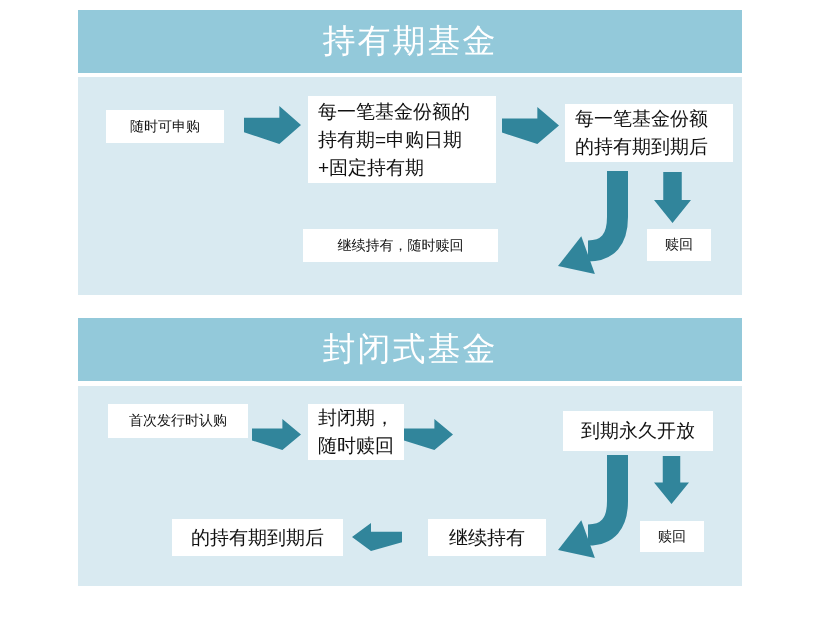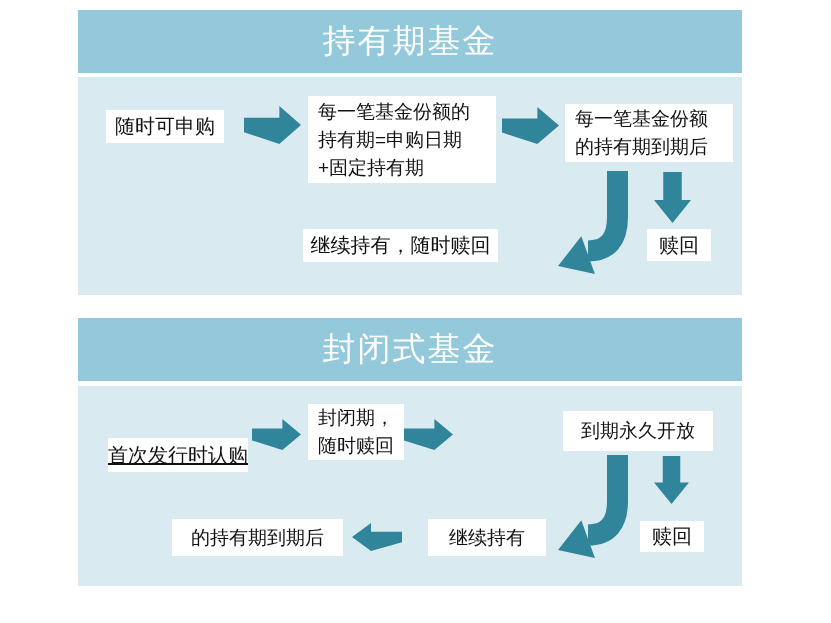--- a/index.html
+++ b/index.html
@@ -24,21 +24,21 @@
   .panel-body{
     position:absolute;
     left:78px;width:664px;
     background:var(--panel-bg,#d9eaf1);
   }
   .node{
     position:absolute;
     background:var(--box-bg,#fff);
     color:var(--box-text,#111);
     display:flex;align-items:center;justify-content:center;
-    font-size:20px;line-height:1.25;
+    font-size:14px;line-height:1.25;
     box-sizing:border-box;
     white-space:nowrap;
   }
   .node.multiline{
     white-space:pre-line;
     justify-content:flex-start;
     text-align:left;
     padding:2px 10px;
     font-size:19px;
     line-height:28px;
@@ -82,21 +82,21 @@
   <div class="block-arrow arrow-down" style="left:654px;top:172px;width:37px;height:51px;"></div>
 
   <div class="node" style="left:303px;top:229px;width:195px;height:33px;">继续持有，随时赎回</div>
 
   <div class="node" style="left:647px;top:229px;width:64px;height:32px;">赎回</div>
 
   <div class="title-bar" style="top:318px;">封闭式基金</div>
 
   <div class="panel-body" style="top:386px;height:200px;"></div>
 
-  <div class="node" style="left:108px;top:438px;width:140px;height:34px;text-decoration:underline;">首次发行时认购</div>
+  <div class="node" style="left:108px;top:404px;width:140px;height:34px;">首次发行时认购</div>
 
   <div class="block-arrow arrow-right" style="left:252px;top:419px;width:49px;height:31px;"></div>
 
   <div class="node multiline" style="left:308px;top:404px;width:96px;height:56px;">封闭期，
 随时赎回</div>
 
   <div class="block-arrow arrow-right" style="left:404px;top:419px;width:49px;height:31px;"></div>
 
   <div class="node" style="left:563px;top:411px;width:150px;height:40px;font-size:19px;">到期永久开放</div>
 

